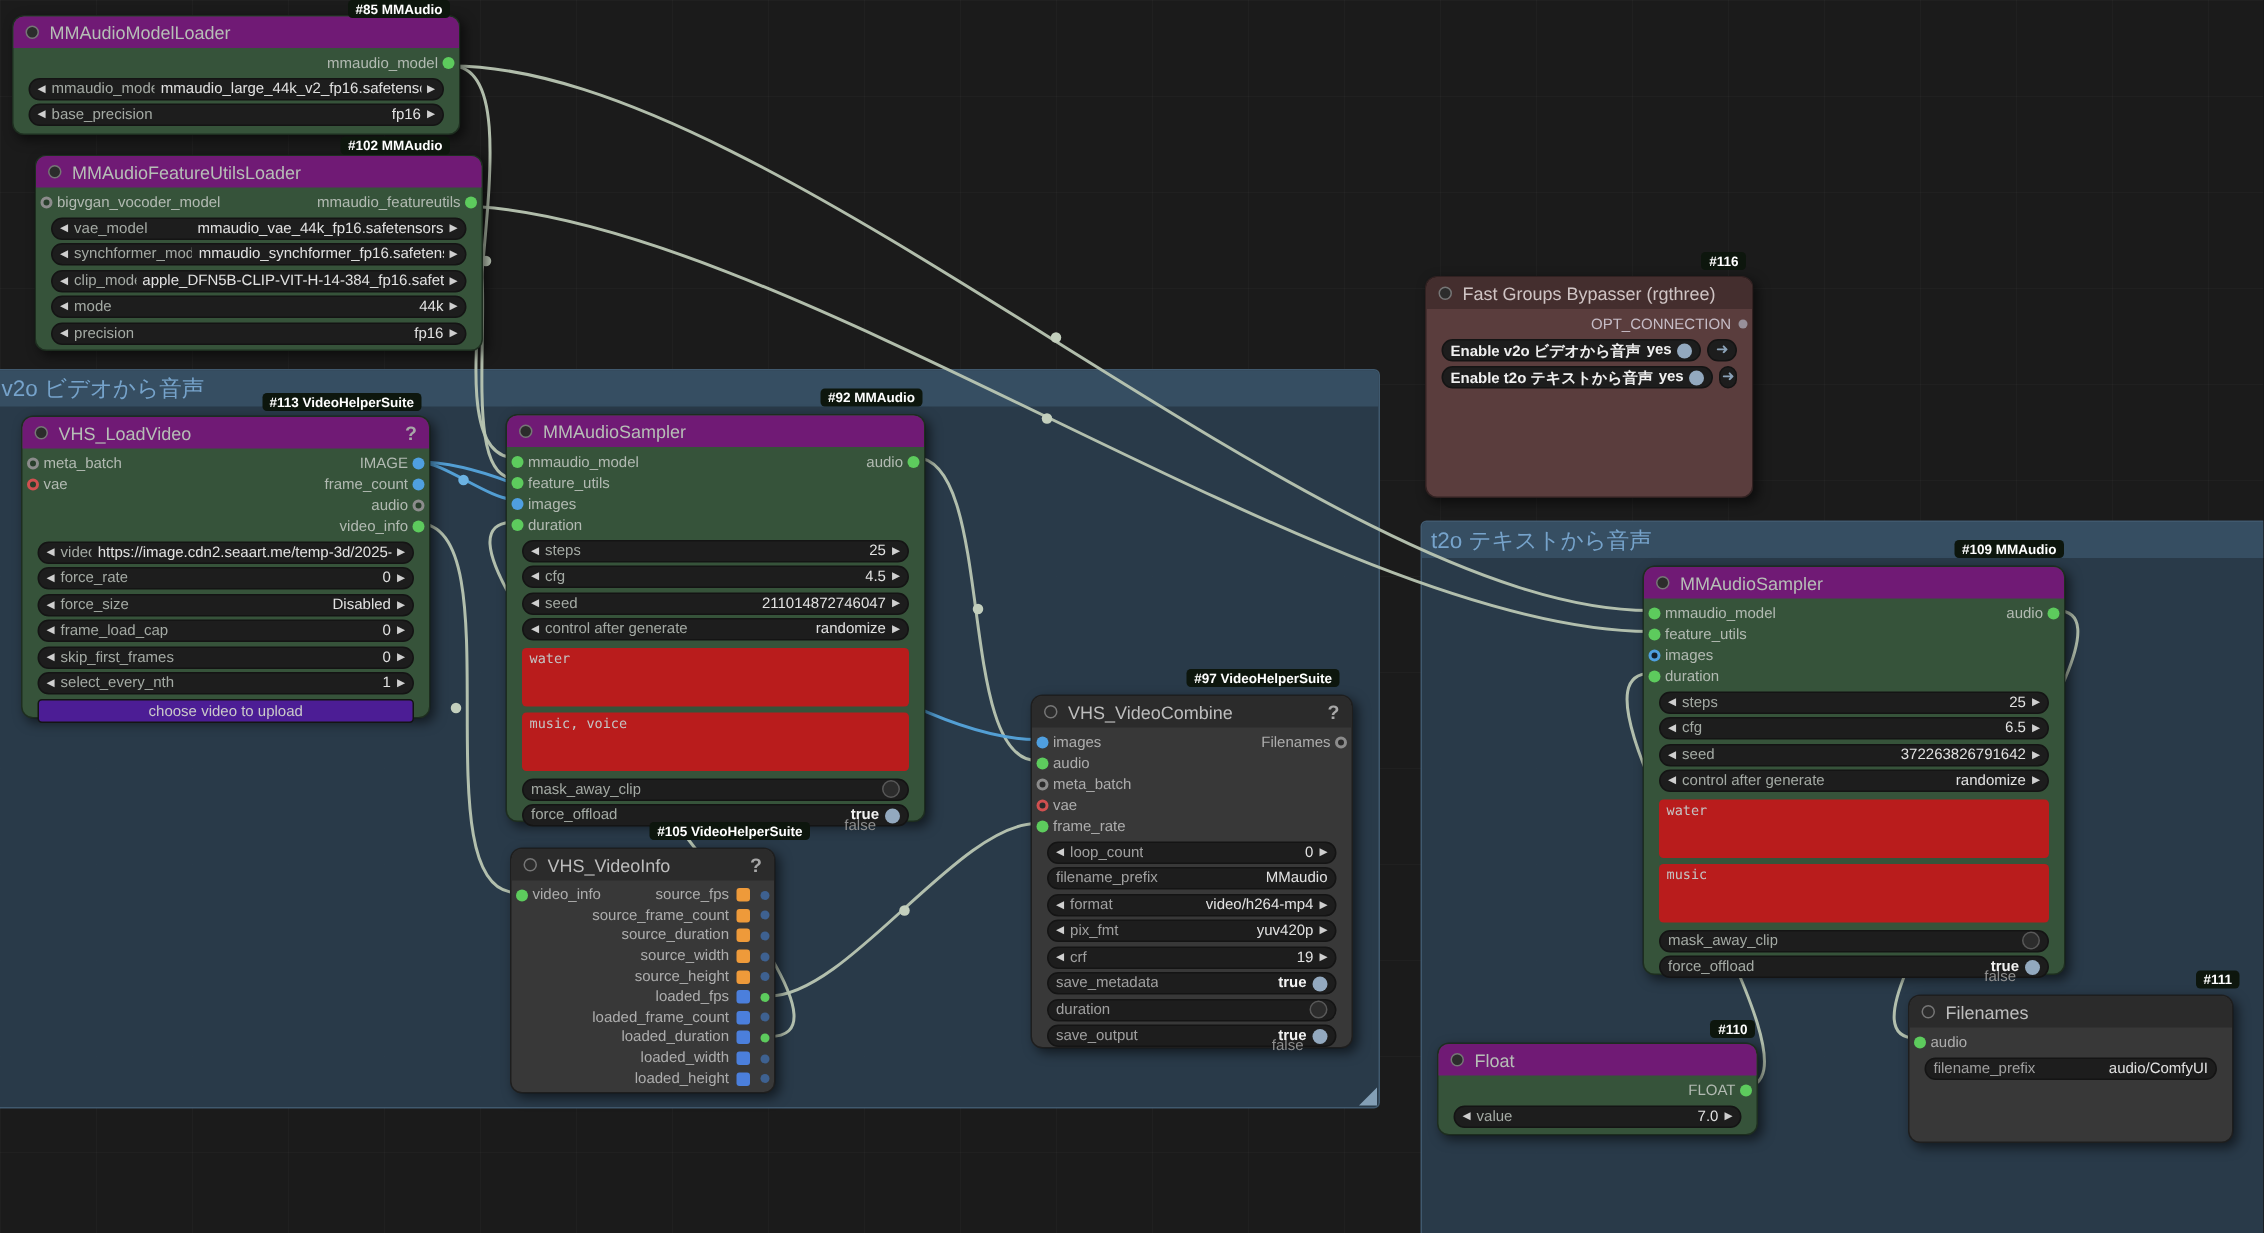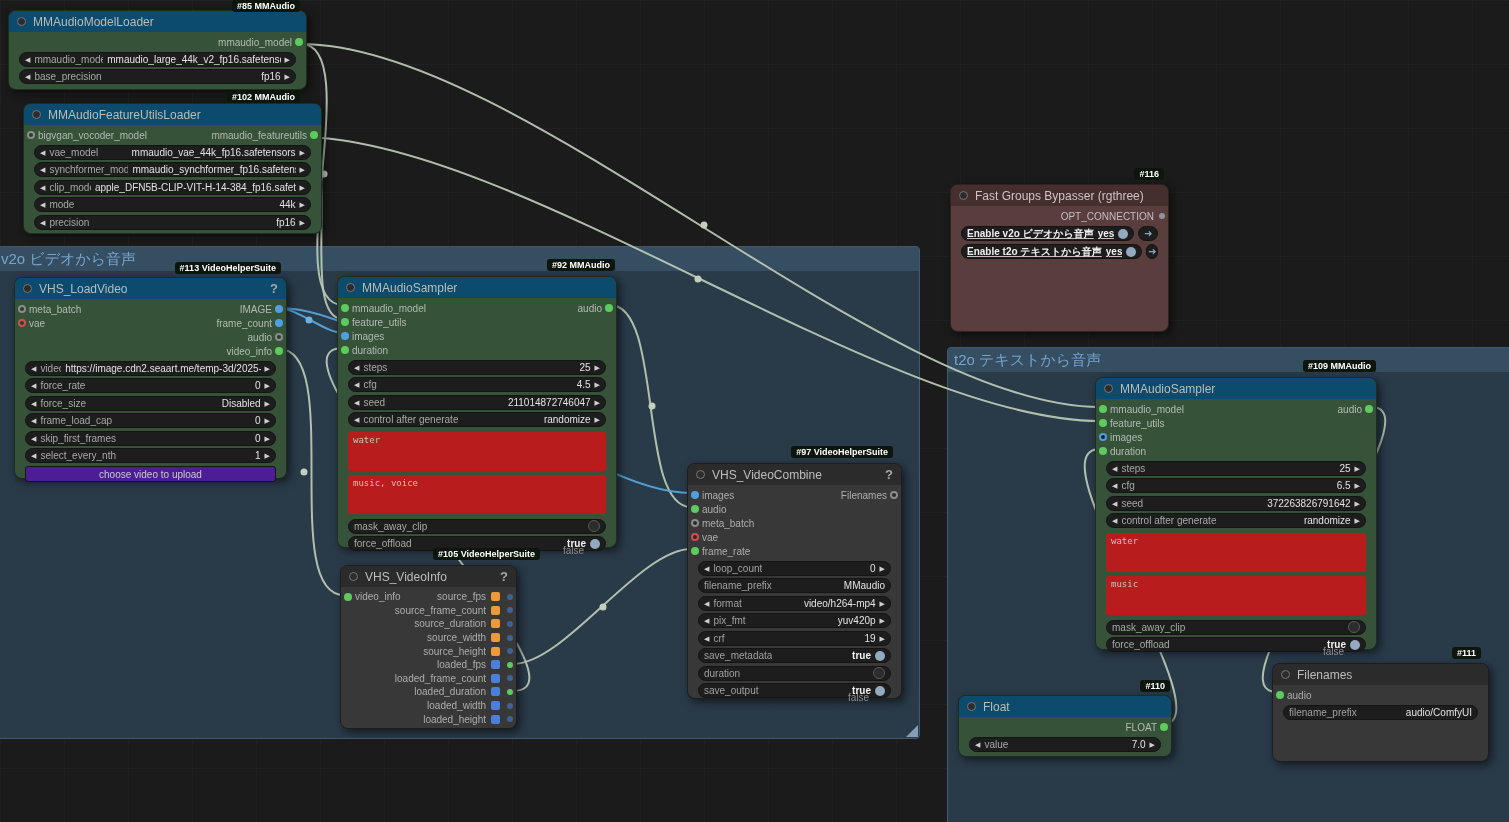--- a/index.html
+++ b/index.html
@@ -19,21 +19,21 @@
   .lk{fill:none;stroke:#b9c6b3;stroke-width:2;opacity:.95;}
   .lk.blue{stroke:#55a4dc;}
   .lkdot{fill:#c3cfbd;}
   .lkdot.blue{fill:#6cb2e2;}
   
   .node{position:absolute;z-index:3;border-radius:8px;box-shadow:3px 3px 8px rgba(0,0,0,.55);border:1px solid rgba(0,0,0,.45);font-size:10px;color:#b2bab2;}
   .node.green{background:#36533a;}
   .node.dark{background:#383838;color:#adadad;}
   .node.maroon{background:#5a3d3d;color:#c9bcbc;}
   .nhead{height:21px;border-radius:7px 7px 0 0;display:flex;align-items:center;gap:7px;padding:0 8px;}
-  .green .nhead{background:#0c4a6e;}
+  .green .nhead{background:#701a75;}
   .dark .nhead{background:#2b2b2b;}
   .maroon .nhead{background:#442e2e;}
   .ndot{width:7px;height:7px;border-radius:50%;border:1.5px solid #767676;background:#2c2c2c;flex:0 0 auto;}
   .ntitle{font-size:12px;color:#b6beb6;white-space:nowrap;overflow:hidden;flex:1;}
   .dark .ntitle{color:#bdbdbd;}
   .maroon .ntitle{color:#cfc4c4;}
   .nhelp{font-size:13px;color:#a7a7a7;font-weight:bold;}
   .nbody{padding-top:3px;}
   
   .prow{position:relative;display:flex;align-items:center;height:14px;padding:0 14px;}
@@ -61,21 +61,21 @@
   .ai{font-style:normal;font-size:7px;color:#cfcfcf;flex:0 0 auto;line-height:1;}
   .w.tgl .val.on{color:#f2f2f2;font-weight:bold;}
   .w.tgl .val.off{color:#8f8f8f;margin-top:48px;}
   .knob{width:10px;height:10px;border-radius:50%;flex:0 0 auto;}
   .knob.on{background:#93a9bf;}
   .knob.off{background:#2c2c2c;border:1px solid #585858;}
   .btn{height:14px;background:#4c1d95;border:1px solid #141414;border-radius:3px;margin:3px 10px;display:flex;align-items:center;justify-content:center;color:#c9c9c9;}
   .ta{height:33px;background:#b91c1c;border-radius:3px;margin:4.5px 10px;padding:3px 5px;font-family:"DejaVu Sans Mono",monospace;font-size:9px;color:#c4c4c4;overflow:hidden;}
   
   .row116{display:flex;align-items:center;gap:4px;margin:3px 10px;}
-  .row116 .w{flex:1;margin:0;text-decoration:underline;}
+  .row116 .w{flex:1;margin:0;}
   .row116 .w .lab{color:#efefef;font-weight:bold;}
   .row116 .w .val{color:#f2f2f2;font-weight:bold;}
   .gobtn{width:28px;height:13px;background:#1d1d1d;border:1px solid #141414;border-radius:8px;display:flex;align-items:center;justify-content:center;color:#8ba2b8;font-weight:bold;font-size:10px;}
   .optlab{color:#c6bcc6;}
   
   .badge{position:absolute;z-index:5;background:#0d160d;color:#fff;font-size:9px;font-weight:bold;padding:1px 5px;border-radius:3px;white-space:nowrap;}
 </style>
 </head>
 <body>
 
@@ -584,15 +584,15 @@
 
   <div class="badge" style="right:1209px;top:0">#85 MMAudio</div>
   <div class="badge" style="right:1209px;top:91px">#102 MMAudio</div>
   <div class="badge" style="right:1228px;top:262px">#113 VideoHelperSuite</div>
   <div class="badge" style="right:894px;top:259px">#92 MMAudio</div>
   <div class="badge" style="right:616px;top:446px">#97 VideoHelperSuite</div>
   <div class="badge" style="right:969px;top:548px">#105 VideoHelperSuite</div>
   <div class="badge" style="right:345px;top:168px">#116</div>
   <div class="badge" style="right:133px;top:360px">#109 MMAudio</div>
   <div class="badge" style="right:339px;top:680px">#110</div>
-  <div class="badge" style="right:28px;top:647px">#111</div>
+  <div class="badge" style="right:16px;top:647px">#111</div>
 
 </div>
 
 </body></html>

